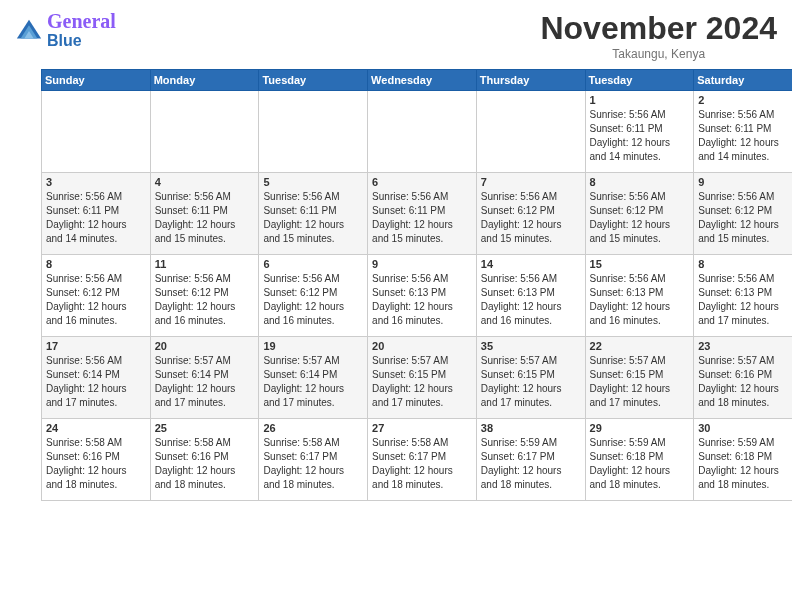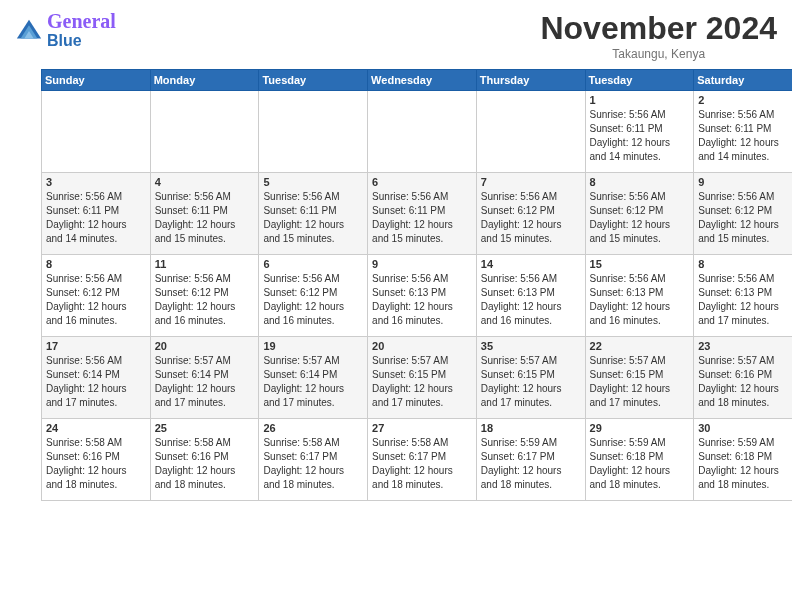--- a/index.html
+++ b/index.html
@@ -320,21 +320,21 @@
 and 18 minutes.</div>
           </td>
           <td>
             <div class="day-num">27</div>
             <div class="day-info" style="white-space: pre-line;">Sunrise: 5:58 AM
 Sunset: 6:17 PM
 Daylight: 12 hours
 and 18 minutes.</div>
           </td>
           <td>
-            <div class="day-num">18</div>
+            <div class="day-num">38</div>
             <div class="day-info" style="white-space: pre-line;">Sunrise: 5:59 AM
 Sunset: 6:17 PM
 Daylight: 12 hours
 and 18 minutes.</div>
           </td>
           <td>
             <div class="day-num">29</div>
             <div class="day-info" style="white-space: pre-line;">Sunrise: 5:59 AM
 Sunset: 6:18 PM
 Daylight: 12 hours

